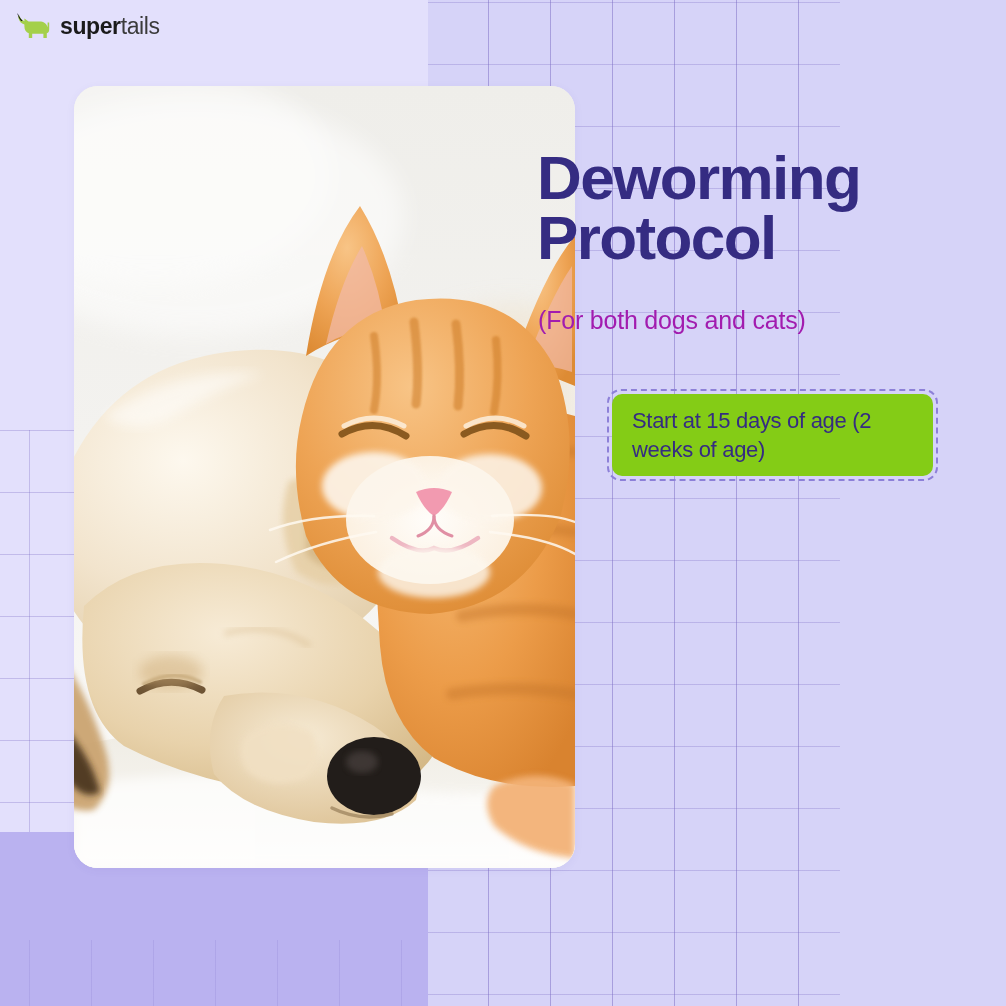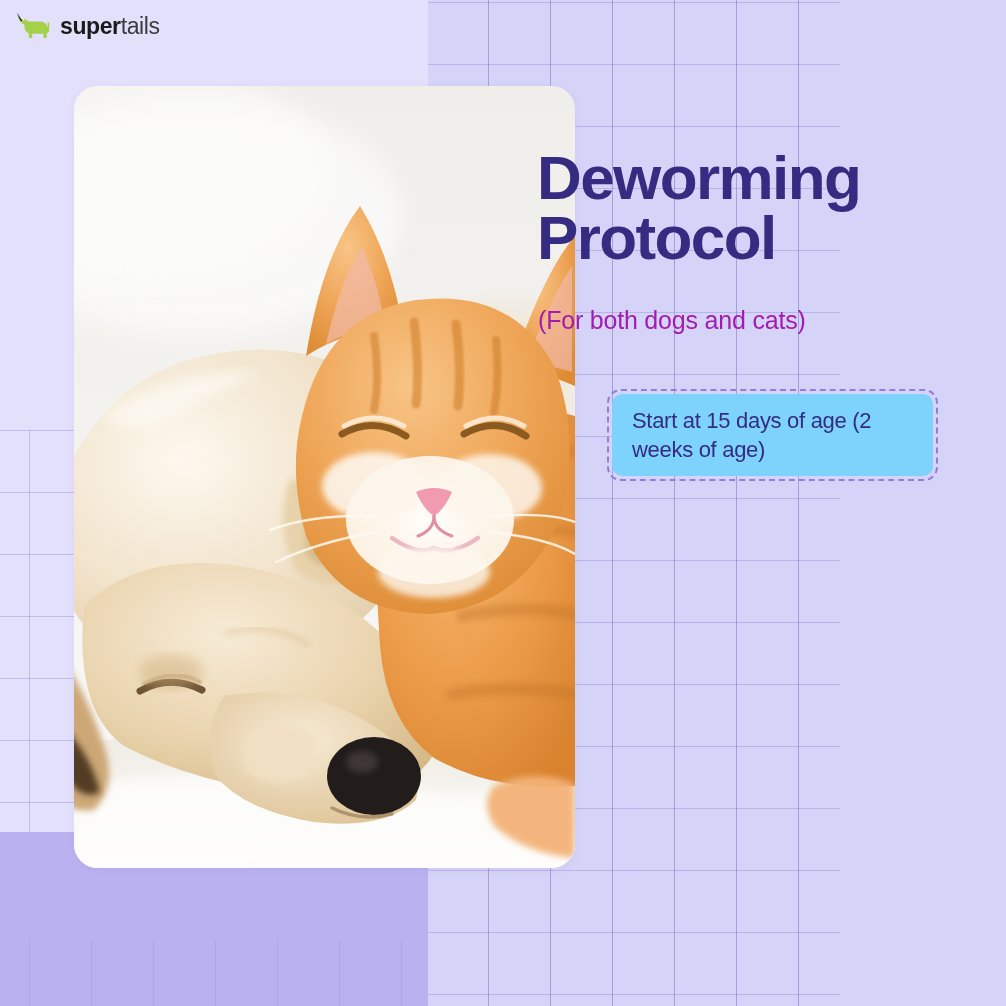--- a/index.html
+++ b/index.html
@@ -156,21 +156,21 @@
   .info-card {
     position: absolute;
     left: 607px;
     width: 331px;
     border: 2px dashed #8d80d8;
     border-radius: 14px;
     padding: 3px;
     box-sizing: border-box;
   }
   .info-card-inner {
-    background: #7dd3fc;
+    background: #84cc16;
     border-radius: 10px;
     height: 100%;
     box-sizing: border-box;
     padding: 14px 18px 14px 20px;
     display: flex;
     align-items: center;
   }
   .info-card-text {
     font-size: 22px;
     line-height: 1.32;

